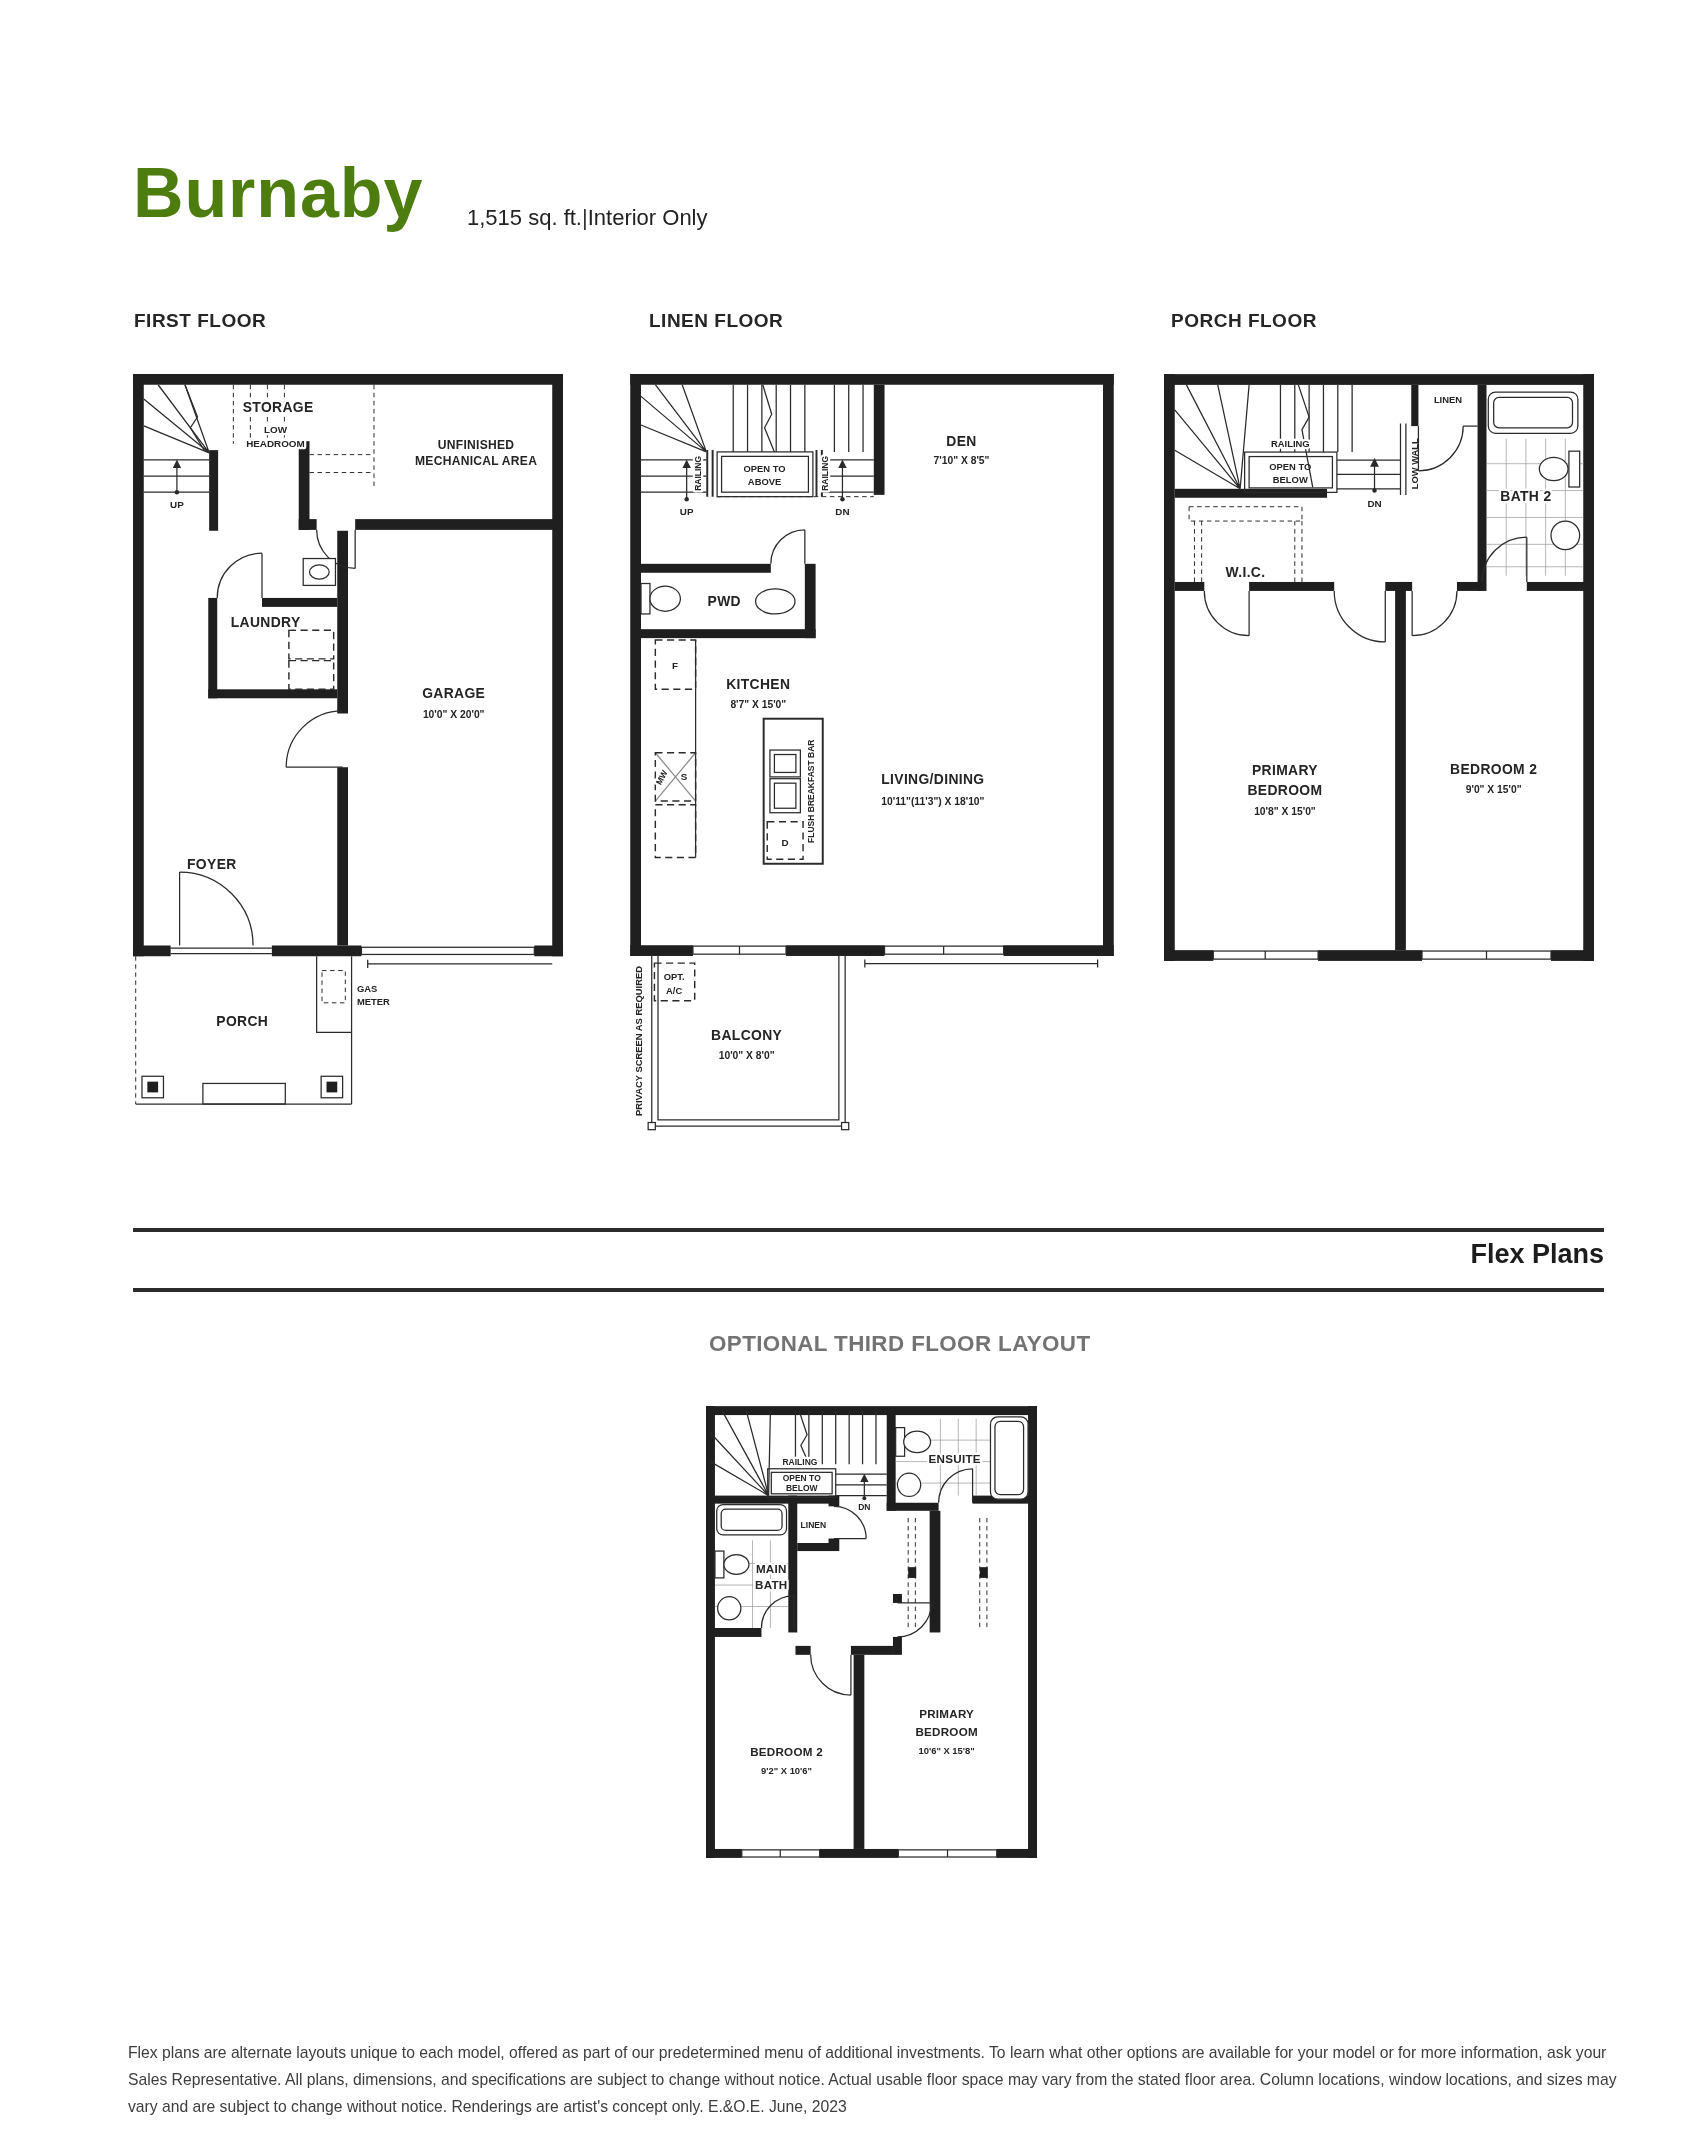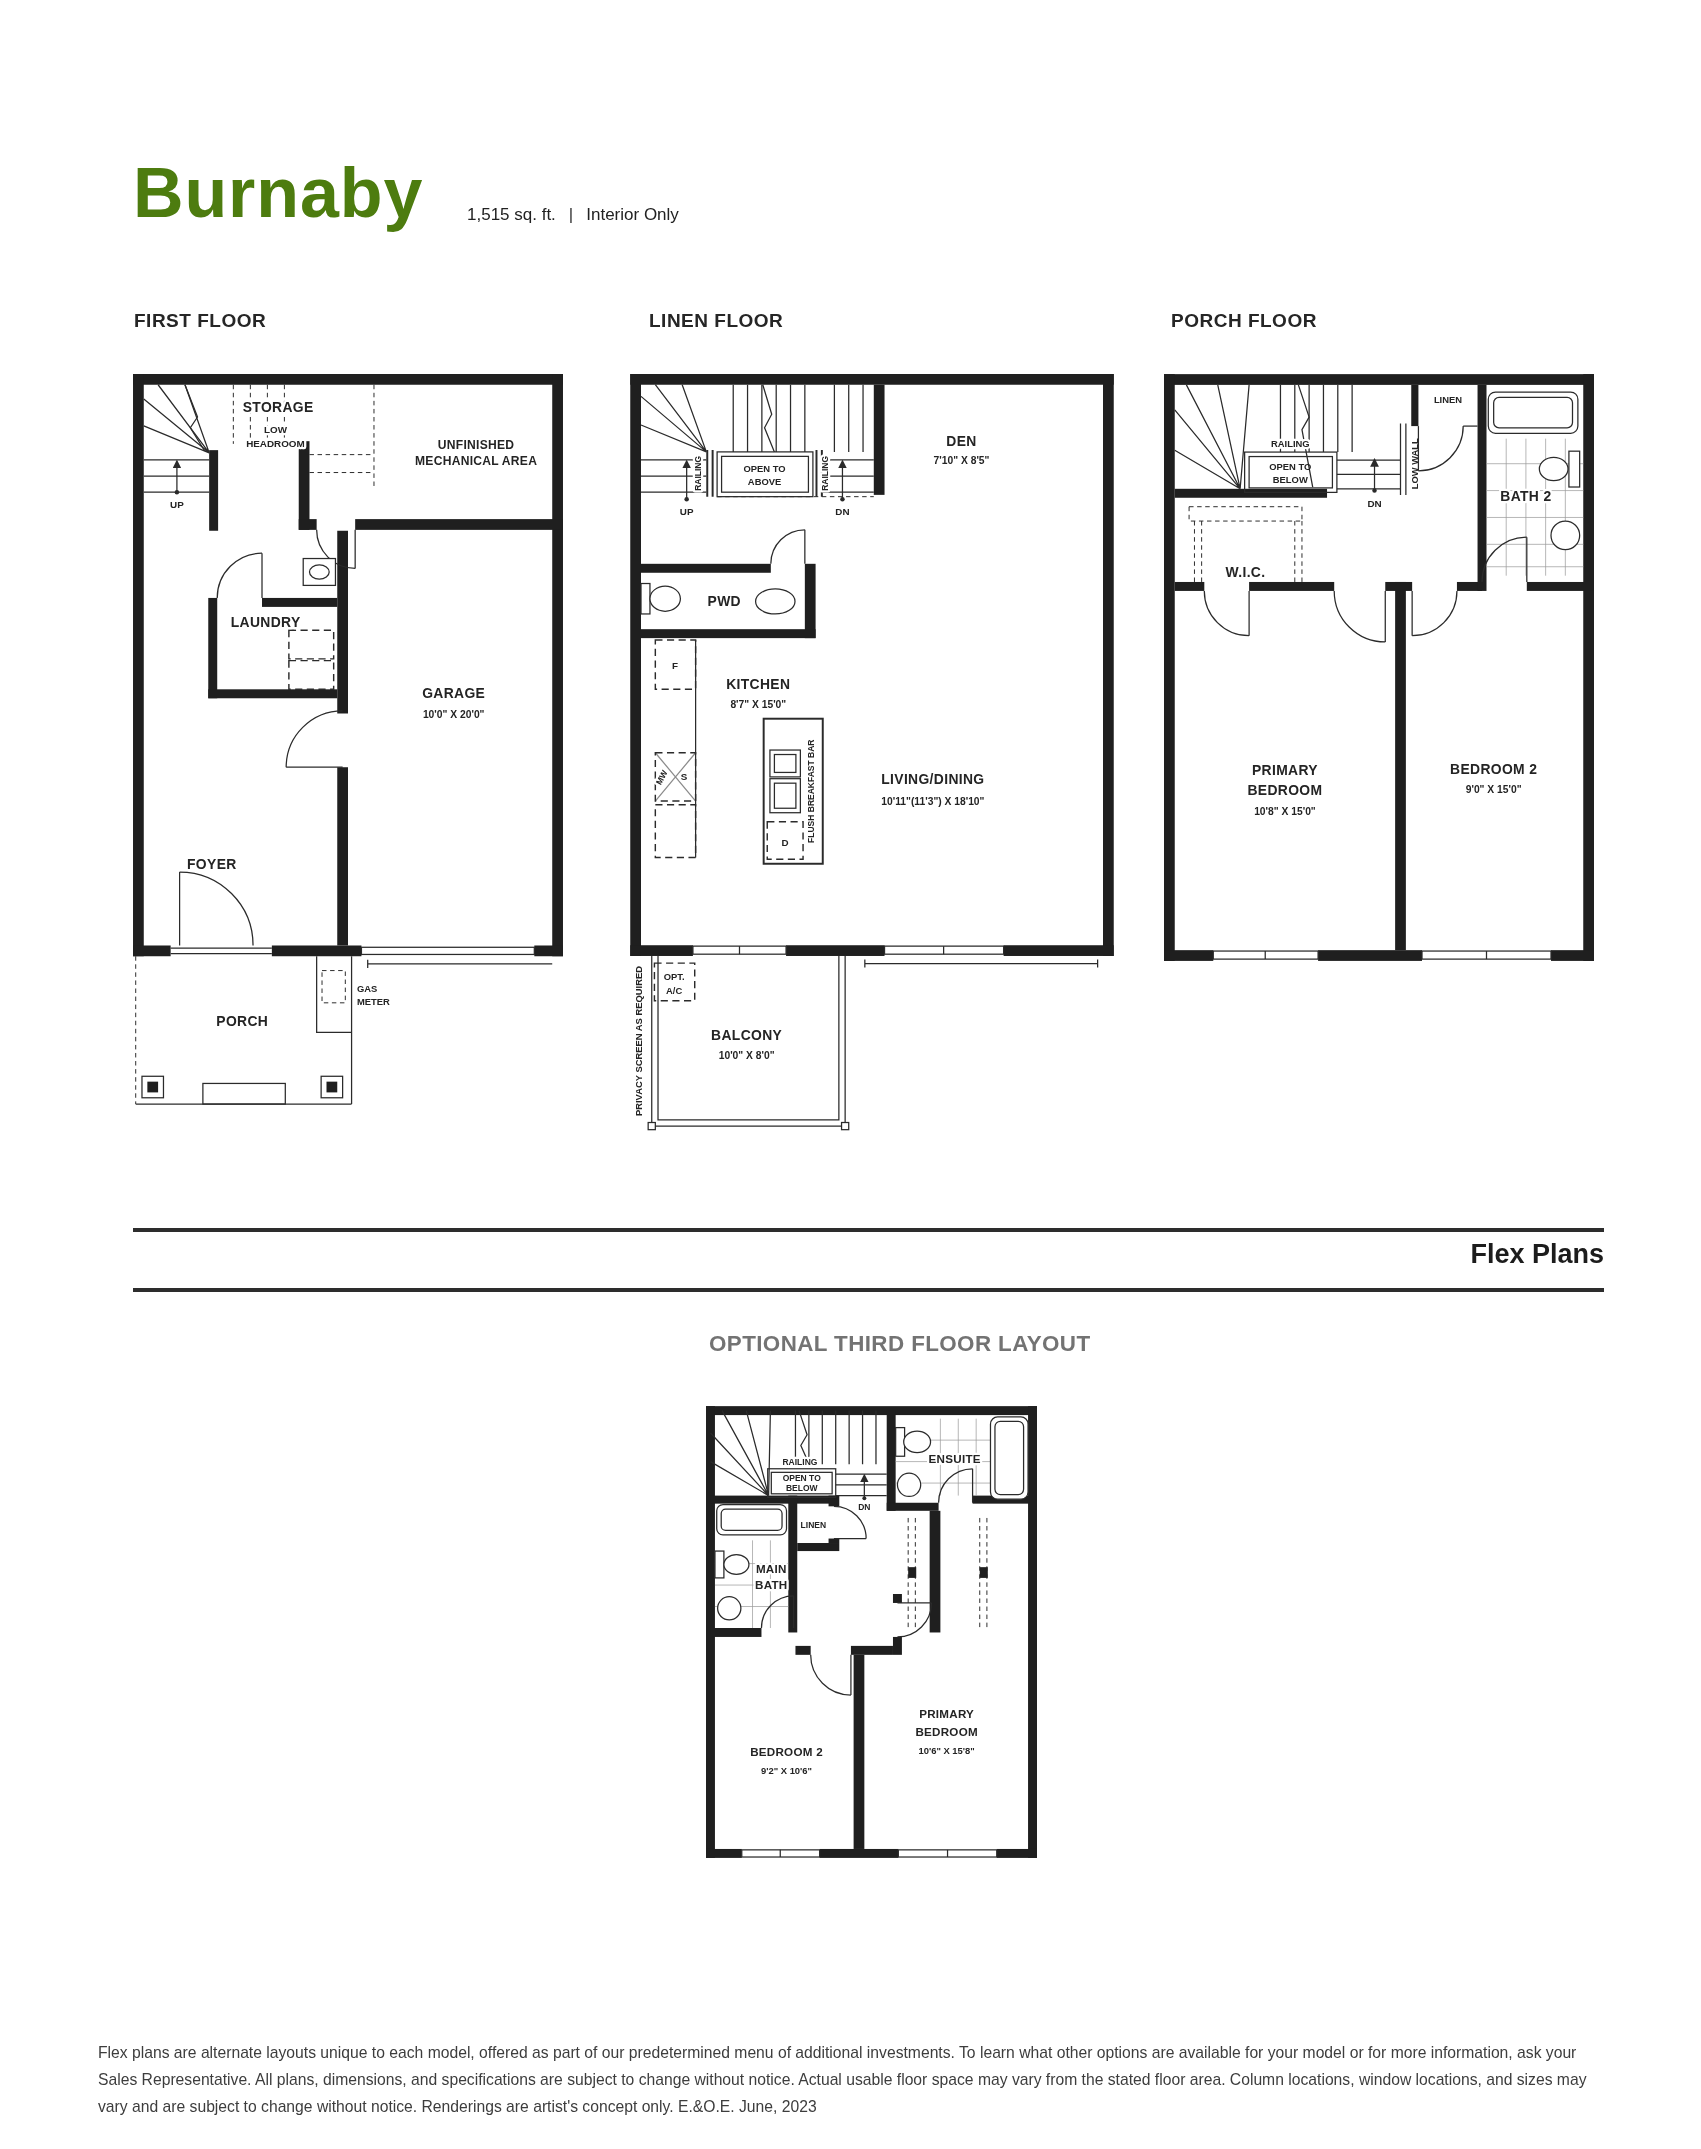--- a/index.html
+++ b/index.html
@@ -1,24 +1,24 @@
 <!DOCTYPE html>
 <html style="font-size:14.3px"><head>
 <meta charset="utf-8">
 <style>
   html,body{margin:0;padding:0;background:#fff}
   .page{position:relative;width:1702px;height:2149px;background:#fff;font-family:"Liberation Sans",sans-serif;overflow:hidden}
   .model-title{position:absolute;left:133px;top:158px;font-size:70px;font-weight:bold;letter-spacing:0.9px;line-height:1;color:#E8358F}
-  .subtitle{position:absolute;left:467px;top:205px;font-size:17px;color:#222;display:flex;gap:13px;align-items:flex-end}
+  .subtitle{position:absolute;left:467px;top:205px;font-size:22px;color:#222;display:flex;gap:0;align-items:flex-end}
   .subtitle .sep{color:#333;font-weight:400}
   .floor-heading{position:absolute;font-size:19px;font-weight:bold;color:#262626;letter-spacing:0.5px}
   .flex-line{position:absolute;left:133px;width:1471px;height:3.6px;background:#2d2d2d}
   .flex-heading{position:absolute;left:133px;top:1239px;width:1471px;text-align:right;font-size:27px;font-weight:bold;color:#1c1c1c}
   .opt-heading{position:absolute;left:709px;top:1331px;font-size:22.4px;font-weight:bold;color:#737373;letter-spacing:0.4px}
-  .disclaimer{position:absolute;left:98px;top:2039px;font-size:15.7px;line-height:27px;color:#3d3d3d}
+  .disclaimer{position:absolute;left:128px;top:2039px;font-size:15.7px;line-height:27px;color:#3d3d3d}
   .disclaimer div{white-space:nowrap}
   svg{position:absolute;overflow:visible}
   svg .w{fill:#1f1f1f}
   svg .ln{fill:none;stroke:#2b2b2b;stroke-width:2.2}
   svg .ln1{fill:none;stroke:#2b2b2b;stroke-width:1.4}
   svg .dsh{fill:none;stroke:#2b2b2b;stroke-width:1.6;stroke-dasharray:8 5}
   svg .dsh1{fill:none;stroke:#2b2b2b;stroke-width:1.1;stroke-dasharray:5 4}
   svg .fx{fill:#fff;stroke:#2b2b2b;stroke-width:1.4}
   svg .grid{fill:none;stroke:#9a9a9a;stroke-width:.8}
   svg text{font-family:"Liberation Sans",sans-serif;font-weight:bold;fill:#242424;text-anchor:middle}

